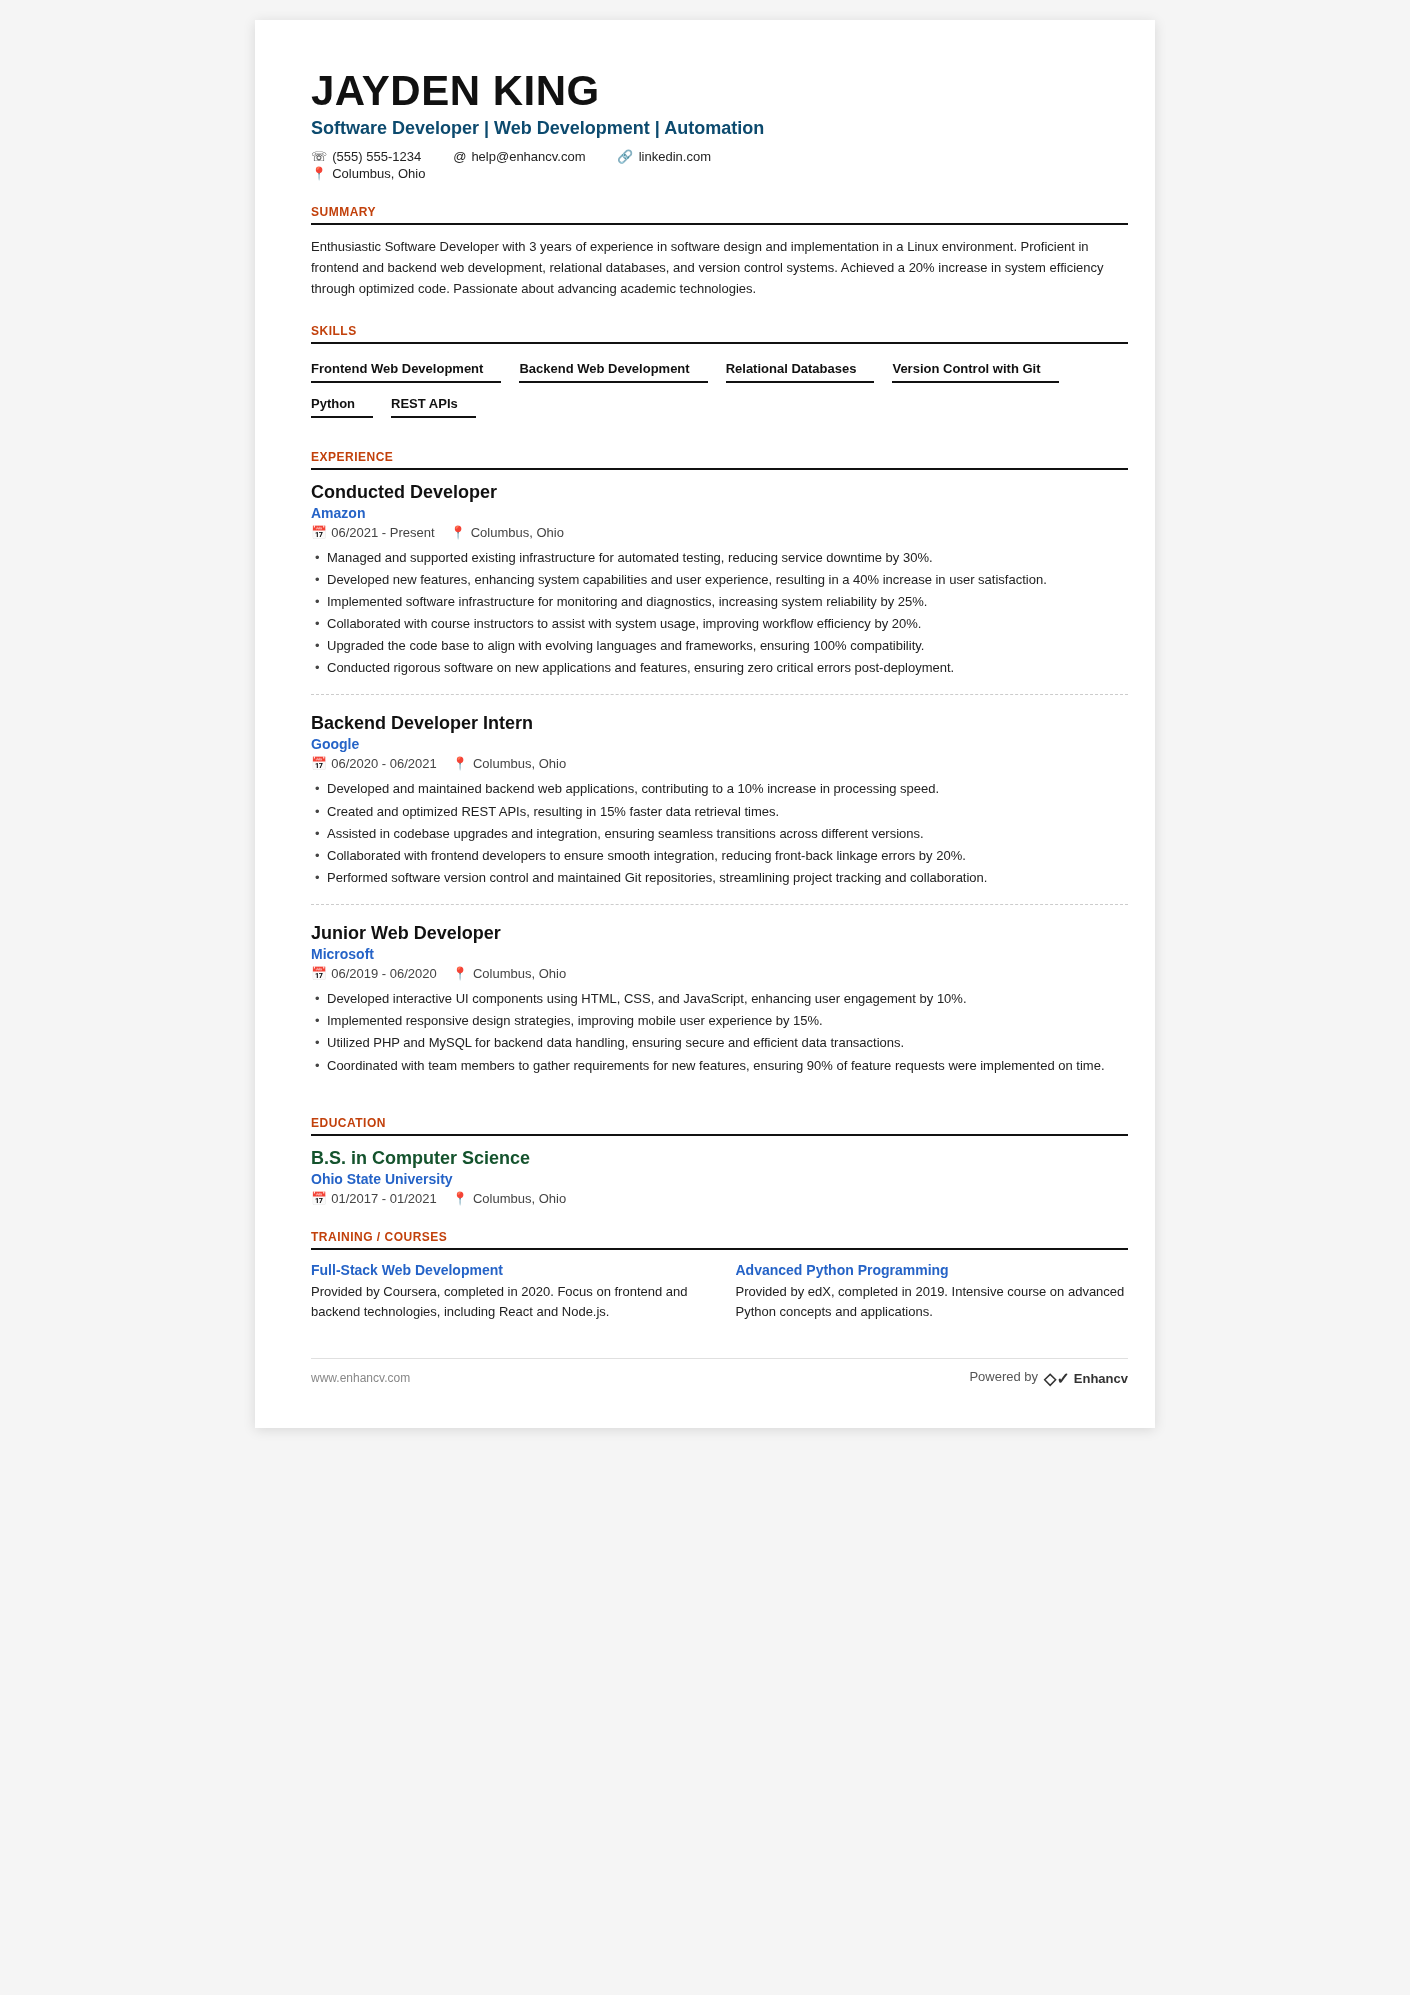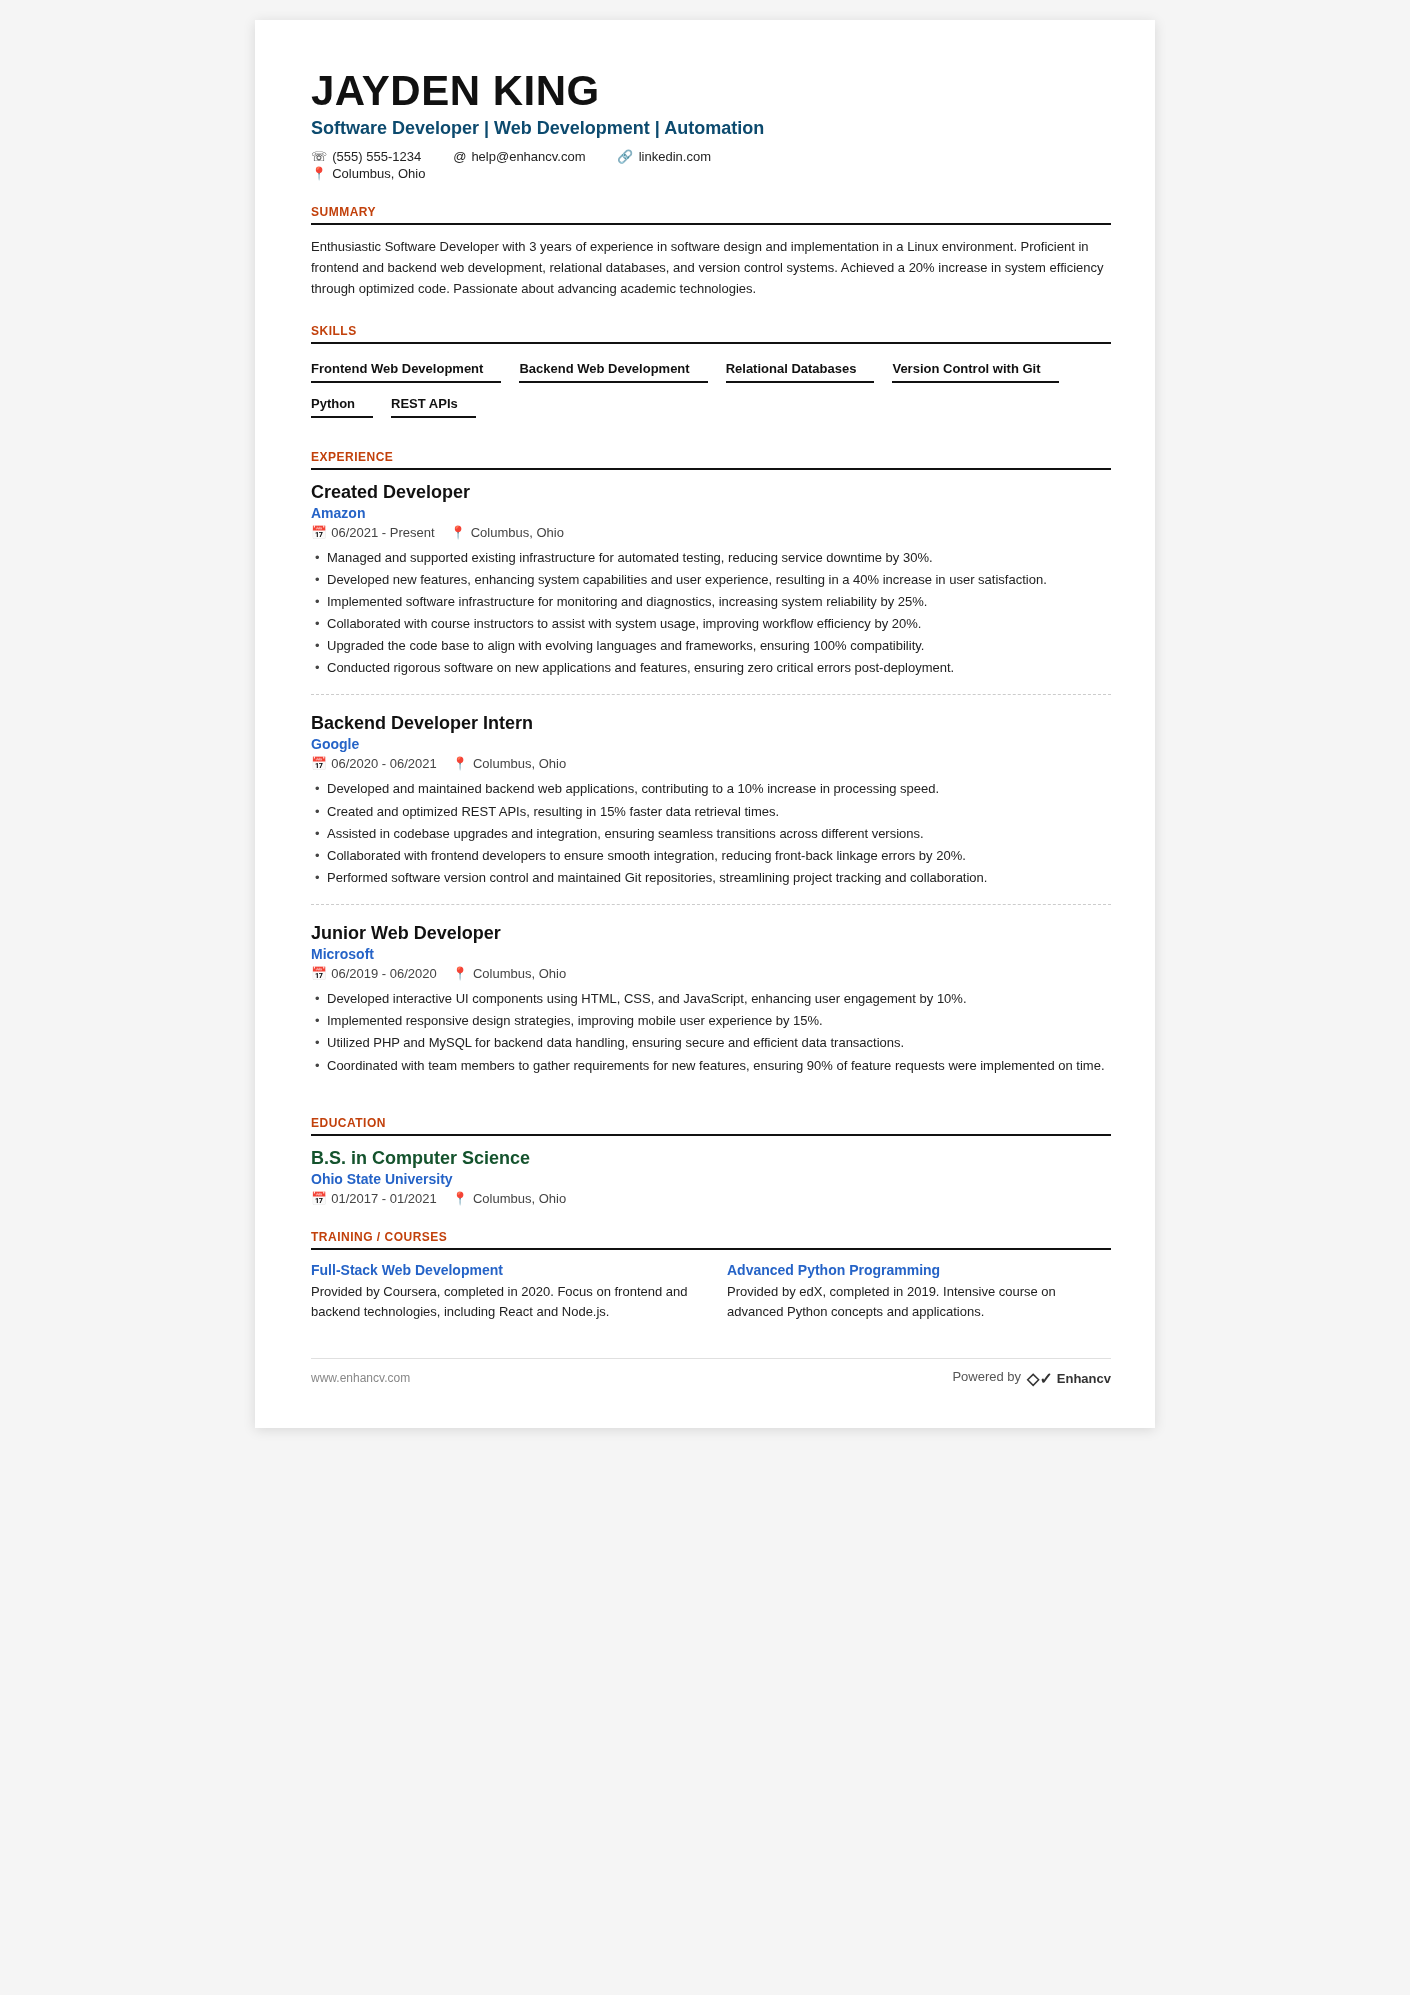--- a/index.html
+++ b/index.html
@@ -6,21 +6,21 @@
     body {
       font-family: 'Arial', sans-serif;
       background: #f5f5f5;
       display: flex;
       justify-content: center;
       padding: 20px;
     }
     .resume-container {
       background: #fff;
       width: 900px;
-      padding: 48px 44px 40px 56px;
+      padding: 48px 27px 40px 56px;
       box-shadow: 0 2px 12px rgba(0,0,0,0.12);
     }
     .header-name {
       font-size: 42px;
       font-weight: 900;
       color: #111;
       letter-spacing: 0.5px;
       line-height: 1.1;
       text-transform: uppercase;
     }
@@ -238,21 +238,21 @@
         <div class="skill-item">Version Control with Git</div>
         <div class="skill-item">Python</div>
         <div class="skill-item">REST APIs</div>
       </div>
   </div>
 
   <div class="section">
     <div class="section-title">EXPERIENCE</div>
     <div id="experience-list">
         <div class="exp-block">
-          <div class="exp-job-title">Created Developer</div>
+          <div class="exp-job-title">Conducted Developer</div>
           <div class="exp-company">Amazon</div>
           <div class="exp-meta">
     <span class="exp-meta-item">
       <span>📅</span>
       <span>06/2021 - Present</span>
     </span>
     <span class="exp-meta-item">
       <span>📍</span>
       <span>Columbus, Ohio</span>
     </span>

